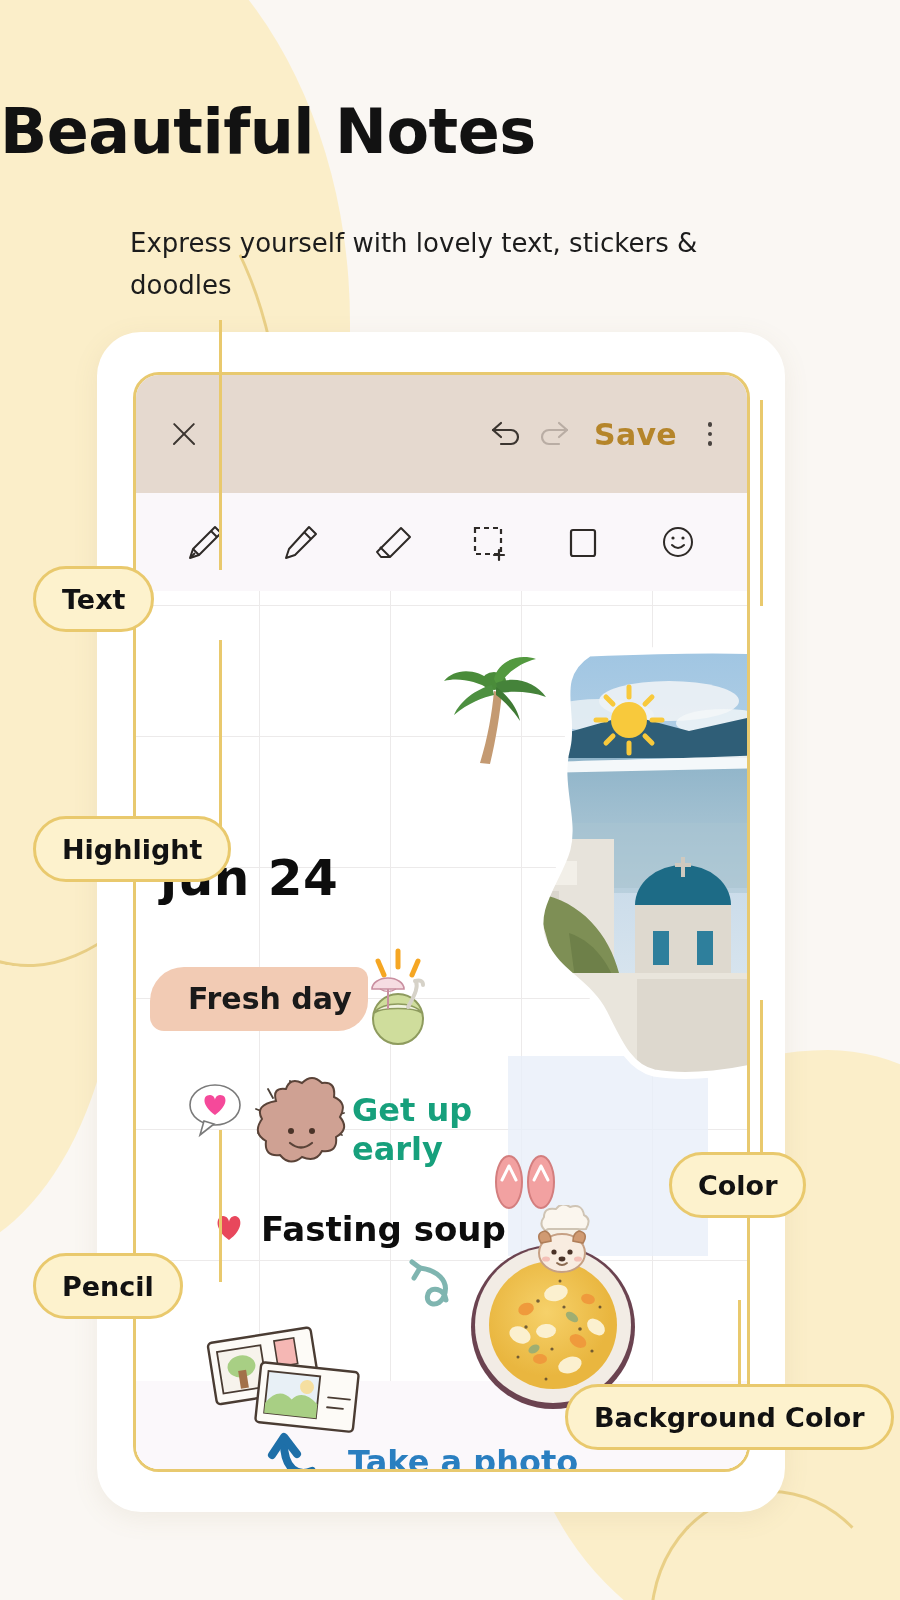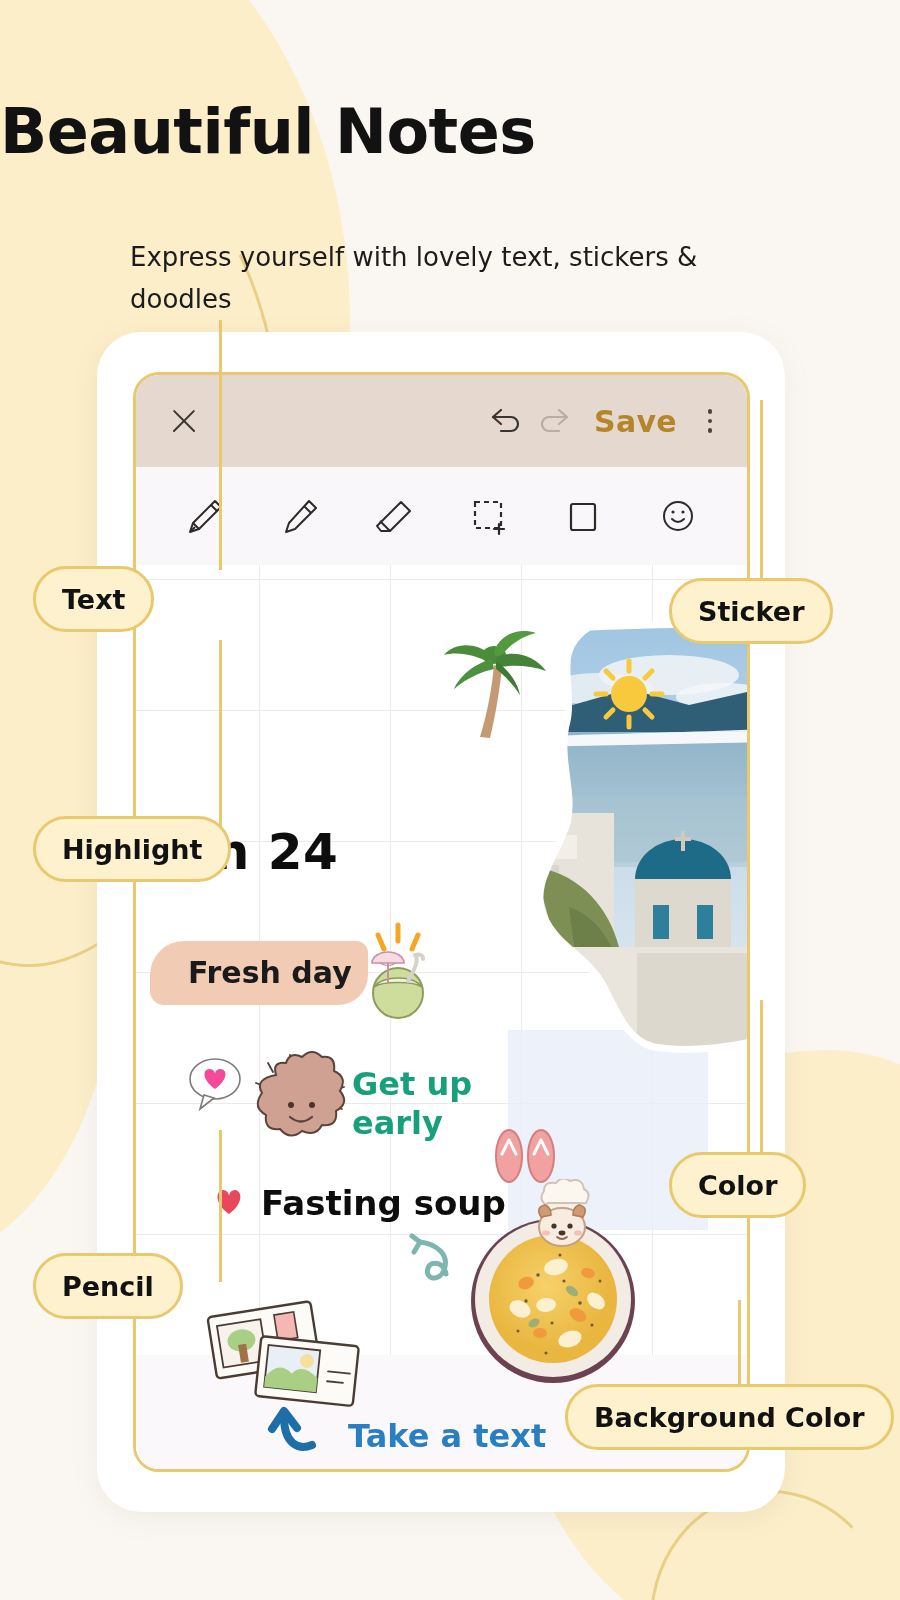--- a/index.html
+++ b/index.html
@@ -54,21 +54,21 @@
 
   
   .header { position: absolute; left: 0; top: 0; width: 900px; z-index: 5; text-align: left; }
   .title {
     margin-top: 95px;
     font-size: 62px; font-weight: 700; color: #121212;
     letter-spacing: -0.5px;
     font-family: "DejaVu Sans", sans-serif;
   }
   .subtitle {
-    margin-top: 68px;
+    margin-top: 54px;
     font-size: 26px; color: #1c1c1c; line-height: 1.62;
     width: 640px; margin-left: auto; margin-right: auto;
     font-weight: 500;
   }
 
   
   .phone {
     position: absolute; left: 97px; top: 332px;
     width: 688px; height: 1180px;
     background: #ffffff;
@@ -81,21 +81,21 @@
     width: 617px; height: 1100px;
     border: 3px solid #e8c96f;
     border-radius: 26px;
     overflow: hidden;
     z-index: 6;
     background: #fdfbff;
   }
 
   
   .appbar {
-    position: relative; height: 92px; width: 100%;
+    position: relative; height: 118px; width: 100%;
     background: #e5d9cf;
     display: flex; align-items: center;
   }
   .ab-close { margin-left: 30px; width: 36px; height: 36px; position: relative; cursor: pointer; }
   .ab-close::before, .ab-close::after {
     content: ""; position: absolute; left: 3px; top: 17px;
     width: 30px; height: 2.4px; background: #3c3631; border-radius: 2px;
   }
   .ab-close::before { transform: rotate(45deg); }
   .ab-close::after  { transform: rotate(-45deg); }
@@ -531,24 +531,23 @@
         </svg>
       </div>
 
       <div class="sk" style="left:128px; top:836px;">
         <svg width="66" height="62" viewBox="0 0 66 62">
           <path d="M20 16 C 20 42, 34 50, 48 44" fill="none" stroke="#1e6fa8" stroke-width="8" stroke-linecap="round"></path>
           <path d="M8 28 L20 10 L33 27" fill="none" stroke="#1e6fa8" stroke-width="8" stroke-linecap="round" stroke-linejoin="round"></path>
         </svg>
       </div>
 
-      <div class="nt nt-photo">Take a text</div>
+      <div class="nt nt-photo">Take a photo</div>
     </div>
   </div>
 
   <div class="pill p-text">Text</div>
-  <div class="pill p-sticker">Sticker</div>
   <div class="pill p-highlight">Highlight</div>
   <div class="pill p-photo">Color</div>
   <div class="pill p-pencil">Pencil</div>
   <div class="pill p-bg">Background Color</div>
 
 </div>
 
 </body></html>

